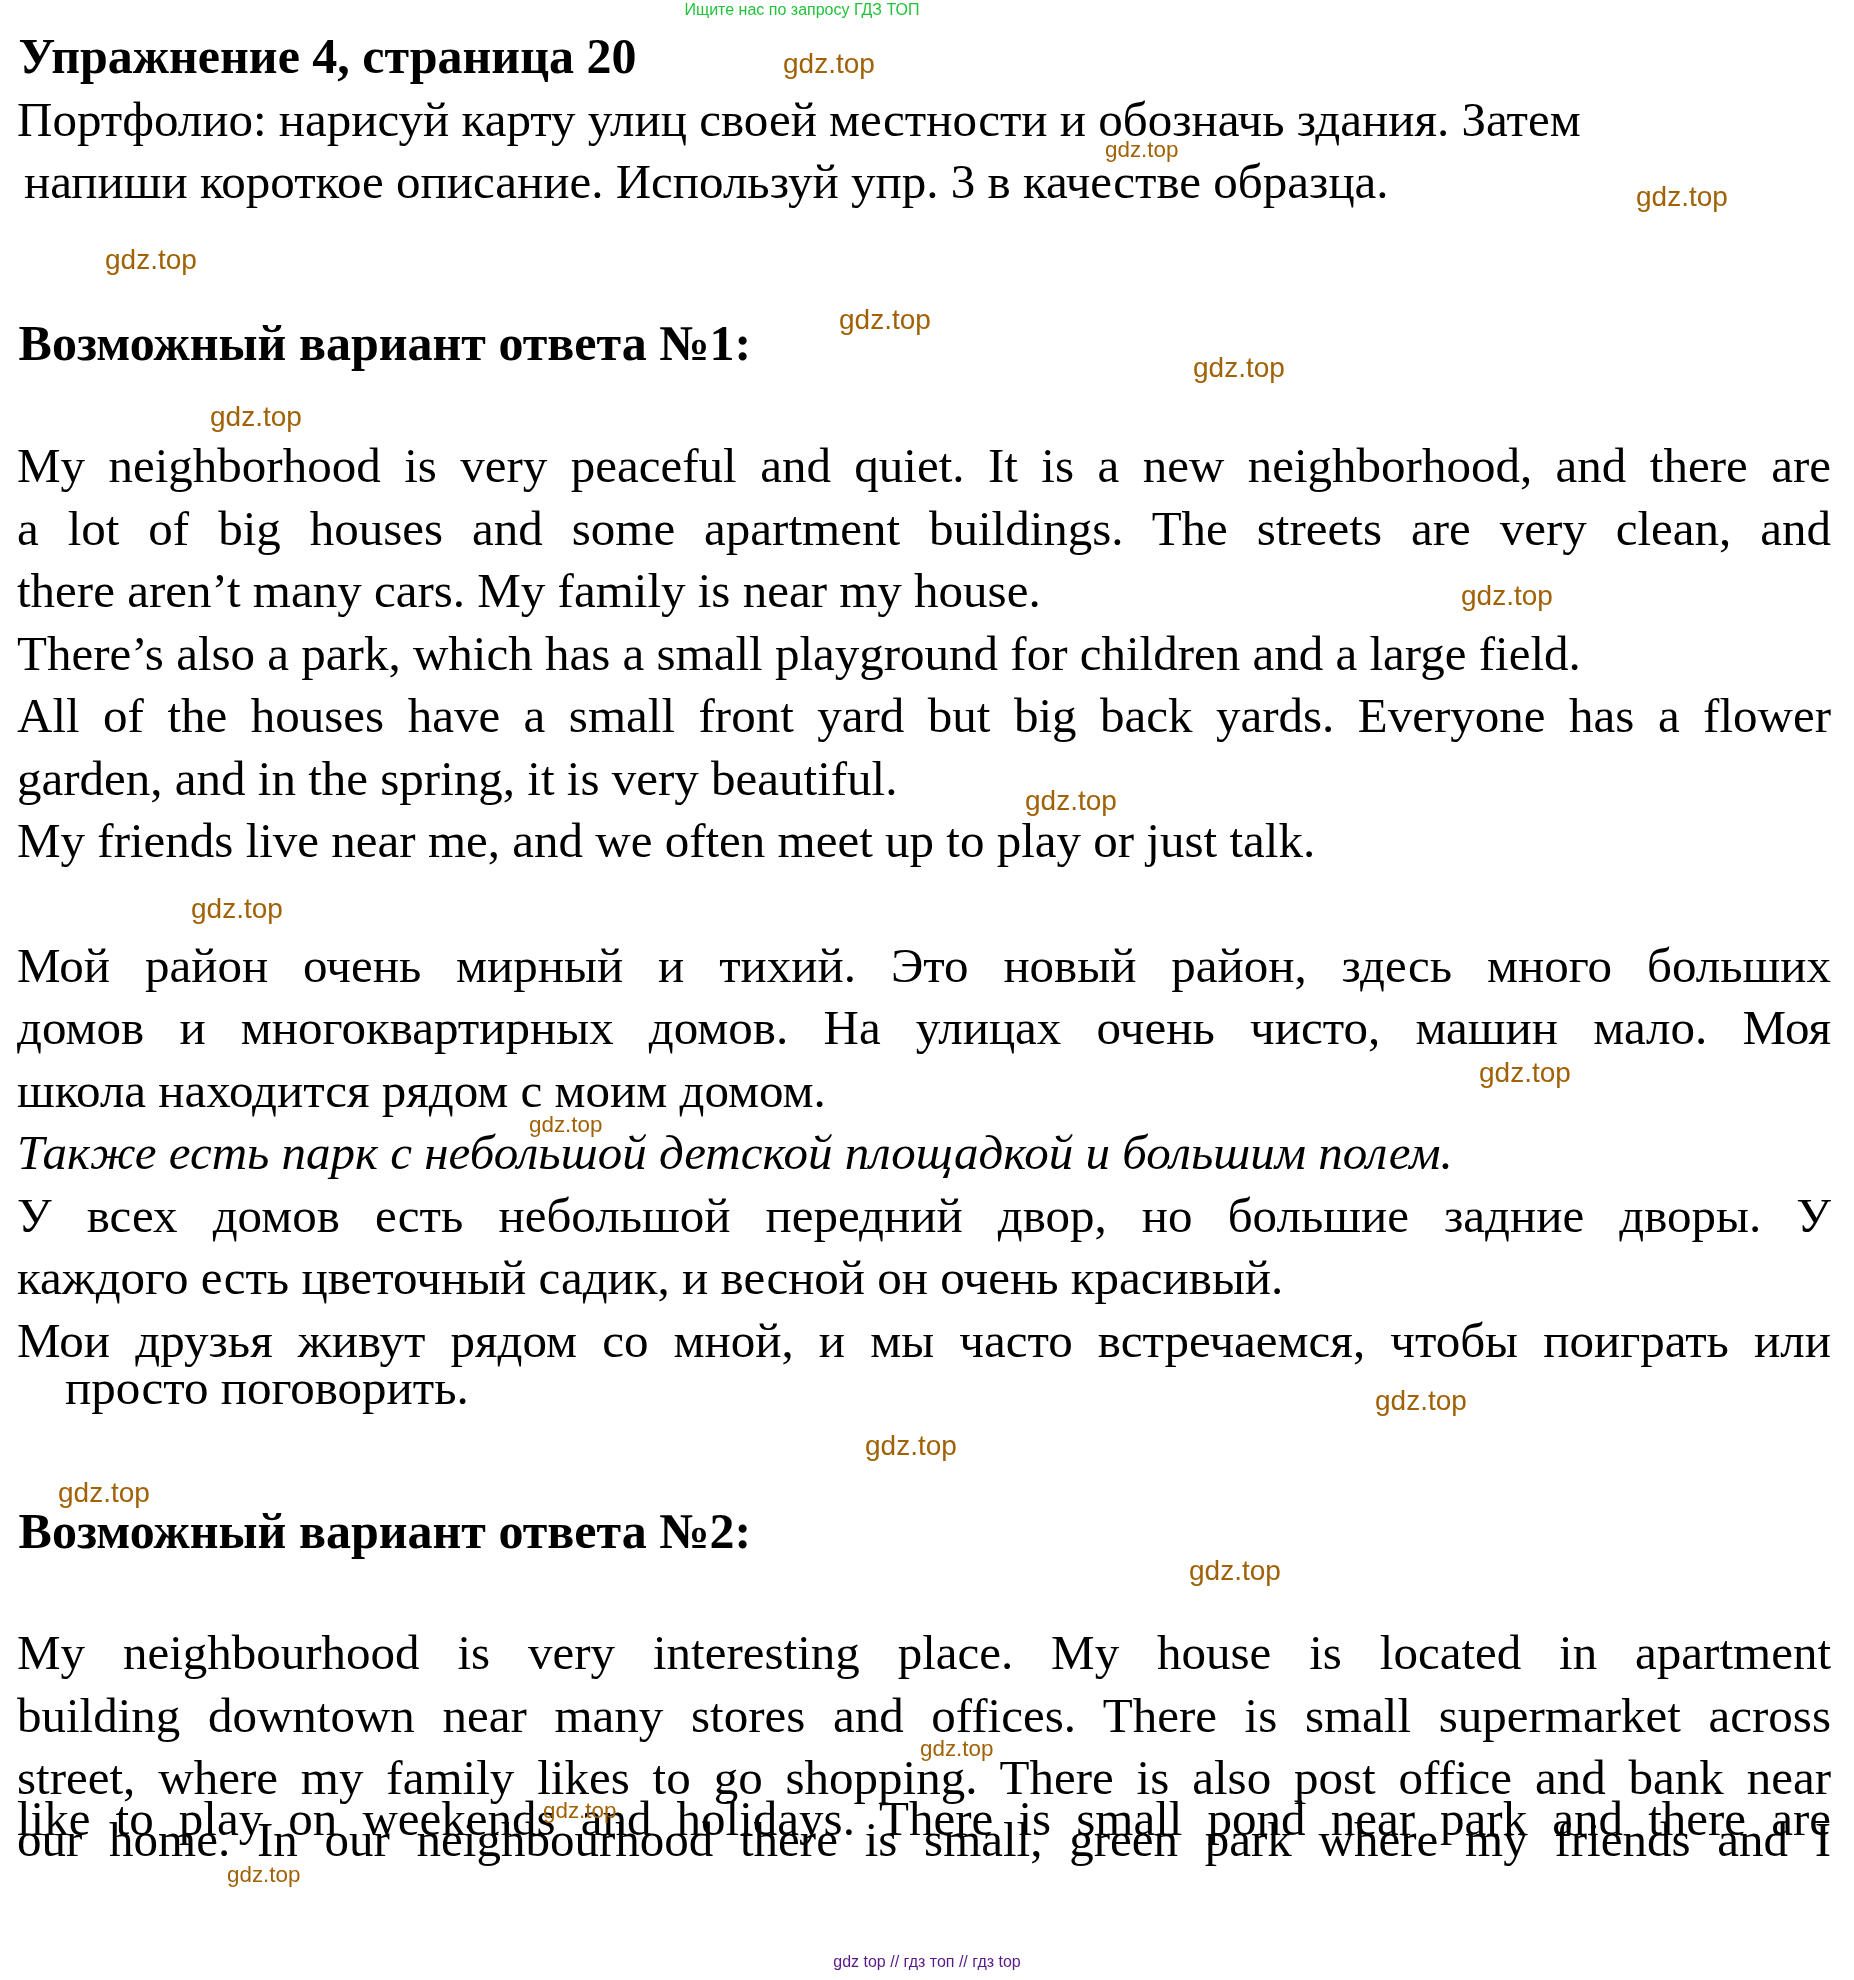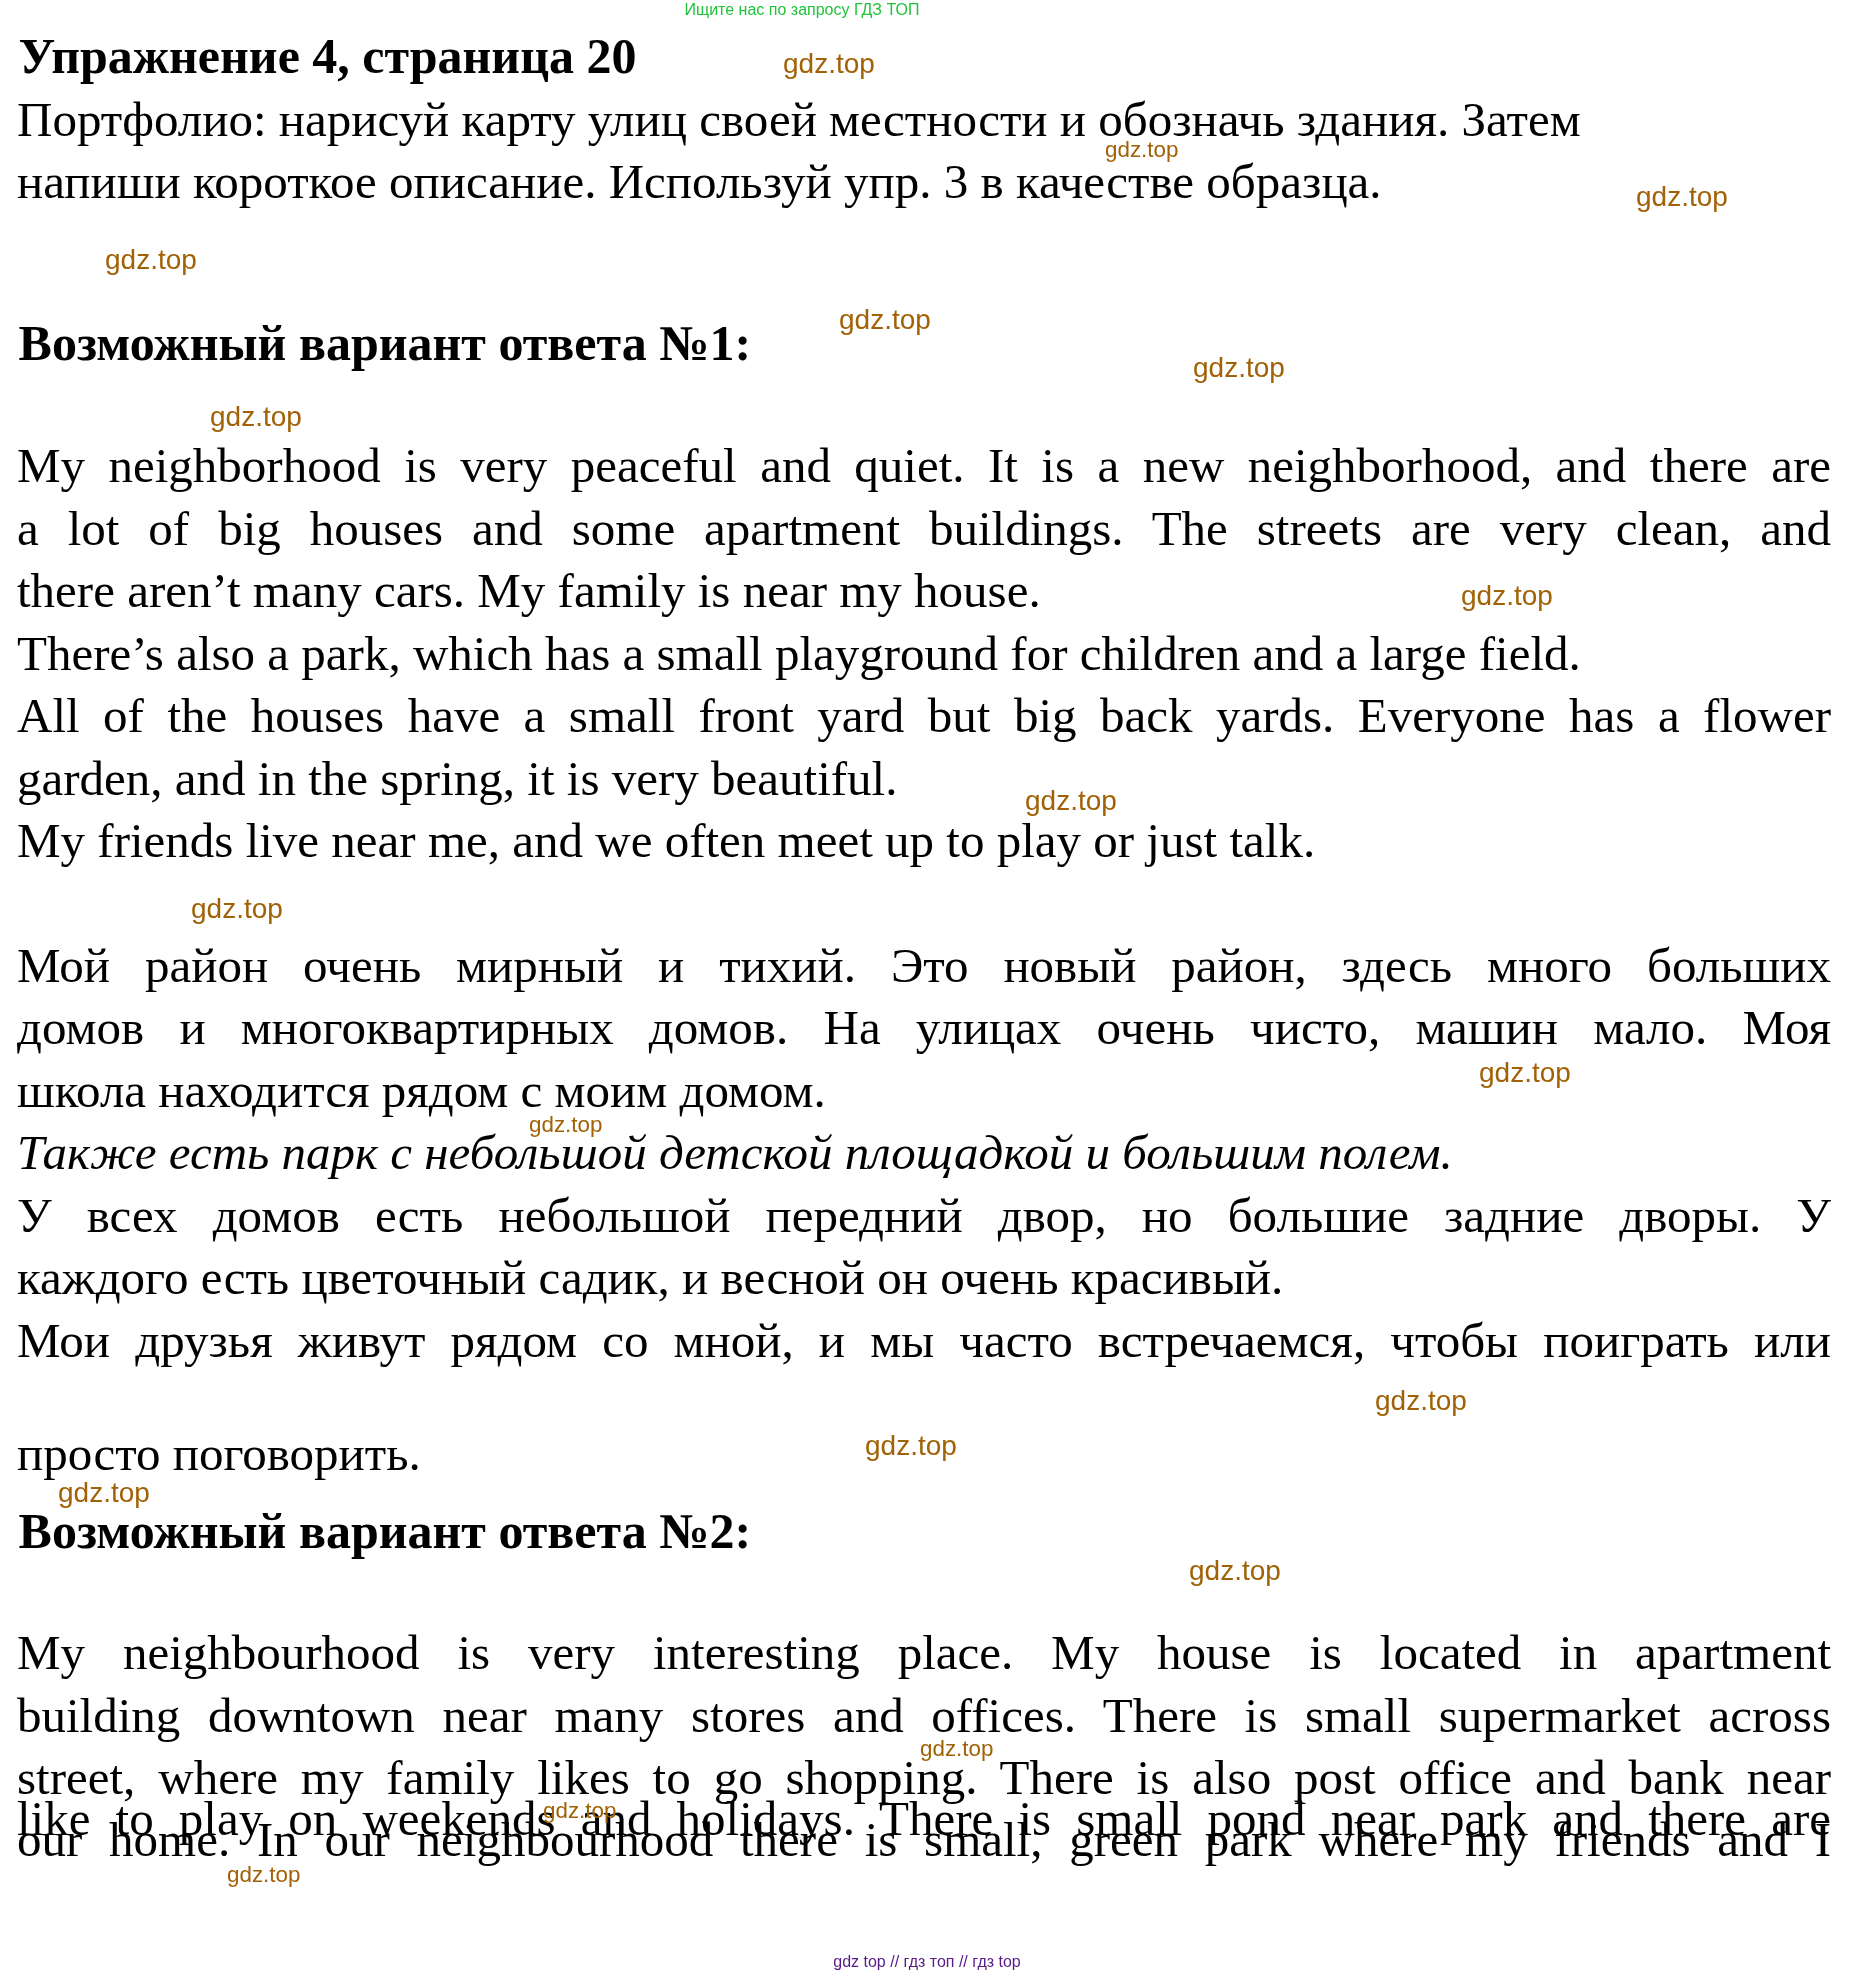--- a/index.html
+++ b/index.html
@@ -15,40 +15,40 @@
   .wm.sm{font-size:22.4px;line-height:24px;}
 </style>
 </head>
 <body>
 
 <div class="banner sans">Ищите нас по запросу ГДЗ ТОП</div>
 
 <div class="h1 serif" style="top:28px;">Упражнение 4, страница 20</div>
 
 <div class="p serif" style="top:89px;">Портфолио: нарисуй карту улиц своей местности и обозначь здания. Затем</div>
-<div class="p serif" style="top:151px;">напиши короткое описание. Используй упр. 3 в качестве образца.</div>
+<div class="p serif" style="top:151px;margin-left:7px;">напиши короткое описание. Используй упр. 3 в качестве образца.</div>
 
 <div class="h1 serif" style="top:315px;">Возможный вариант ответа №1:</div>
 
 <div class="p serif just" style="top:435px;">My neighborhood is very peaceful and quiet. It is a new neighborhood, and there are</div>
 <div class="p serif just" style="top:498px;">a lot of big houses and some apartment buildings. The streets are very clean, and</div>
 <div class="p serif" style="top:560px;">there aren’t many cars. My family is near my house.</div>
 <div class="p serif" style="top:623px;">There’s also a park, which has a small playground for children and a large field.</div>
 <div class="p serif just" style="top:685px;">All of the houses have a small front yard but big back yards. Everyone has a flower</div>
 <div class="p serif" style="top:748px;">garden, and in the spring, it is very beautiful.</div>
 <div class="p serif" style="top:810px;">My friends live near me, and we often meet up to play or just talk.</div>
 
 <div class="p serif just" style="top:935px;">Мой район очень мирный и тихий. Это новый район, здесь много больших</div>
 <div class="p serif just" style="top:997px;">домов и многоквартирных домов. На улицах очень чисто, машин мало. Моя</div>
 <div class="p serif" style="top:1060px;">школа находится рядом с моим домом.</div>
 <div class="p serif" style="top:1122px;font-style:italic;">Также есть парк с небольшой детской площадкой и большим полем.</div>
 <div class="p serif just" style="top:1185px;">У всех домов есть небольшой передний двор, но большие задние дворы. У</div>
 <div class="p serif" style="top:1247px;">каждого есть цветочный садик, и весной он очень красивый.</div>
 <div class="p serif just" style="top:1310px;">Мои друзья живут рядом со мной, и мы часто встречаемся, чтобы поиграть или</div>
-<div class="p serif" style="top:1423px;">просто поговорить.</div>
+<div class="p serif" style="top:1357px;margin-left:48px;">просто поговорить.</div>
 
 <div class="h1 serif" style="top:1503px;">Возможный вариант ответа №2:</div>
 
 <div class="p serif just" style="top:1622px;">My neighbourhood is very interesting place. My house is located in apartment</div>
 <div class="p serif just" style="top:1685px;">building downtown near many stores and offices. There is small supermarket across</div>
 <div class="p serif just" style="top:1747px;">street, where my family likes to go shopping. There is also post office and bank near</div>
 <div class="p serif just" style="top:1809px;">our home. In our neighbourhood there is small, green park where my friends and I</div>
 <div class="p serif just" style="top:1788px;">like to play on weekends and holidays. There is small pond near park and there are</div>
 
 <div class="wm sans" style="left:783px;top:48px;">gdz.top</div>

